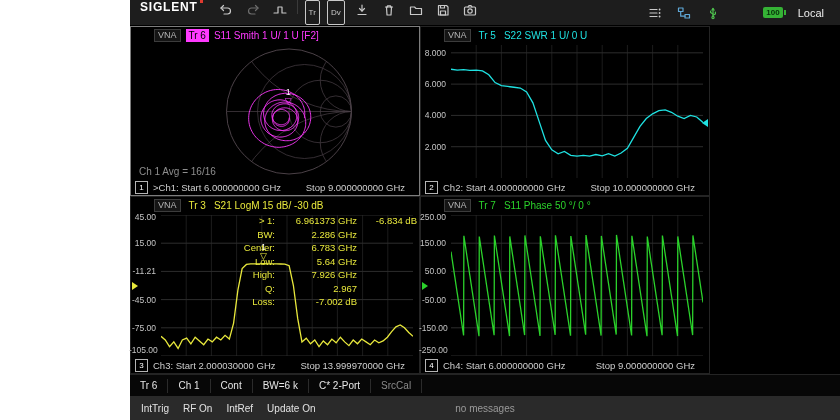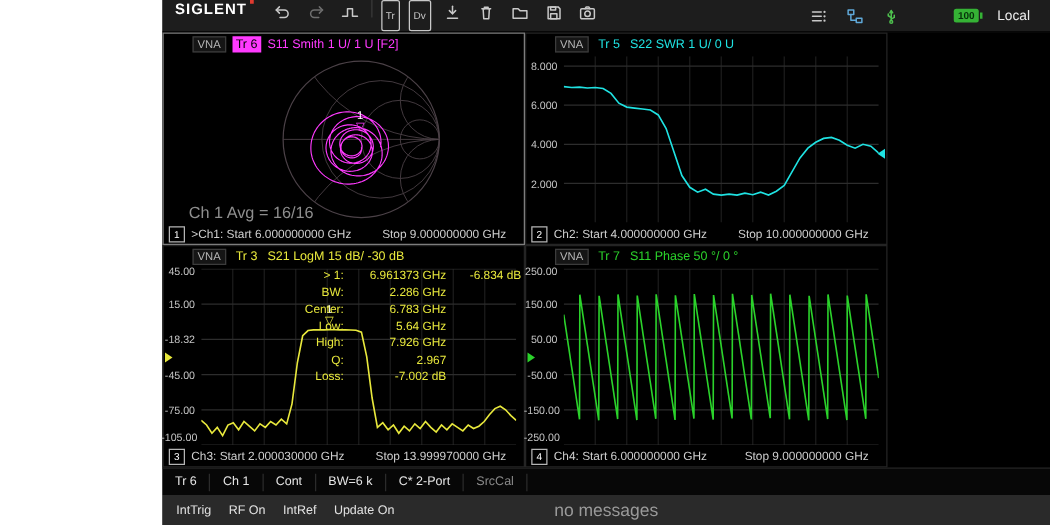--- a/index.html
+++ b/index.html
@@ -29,21 +29,21 @@
   .panel-header{height:16px;display:flex;align-items:center;gap:5px;padding-left:3px;}
   .win-label{color:#b5b5b5;font-size:9px;line-height:11px;padding:0 3px;border:1px solid #3c3c3c;background:#151515;cursor:pointer;}
   .trace-chip{font-size:10px;line-height:13px;padding:0 3px;cursor:pointer;}
   .trace-info{font-size:10px;white-space:nowrap;}
   .plot{position:absolute;left:0;right:0;top:16px;bottom:15px;}
   .ylabels{position:absolute;left:0;top:2px;bottom:2px;width:27px;}
   .ytick{position:absolute;right:2px;width:100%;text-align:right;color:#c4c4c4;font-size:8.5px;}
   .trace-area{position:absolute;left:30px;right:6px;top:2px;bottom:2px;}
   .trace-area.full{left:4px;right:4px;}
   .trace-area svg{position:absolute;left:0;top:0;width:100%;height:100%;}
-  .annotation{position:absolute;left:20px;bottom:3px;color:#8e8e8e;font-size:13px;}
+  .annotation{position:absolute;left:8px;bottom:3px;color:#8e8e8e;font-size:10px;}
   .panel-footer{position:absolute;left:0;bottom:0;width:100%;height:15px;box-sizing:border-box;
                 display:flex;align-items:center;gap:5px;padding:0 4px;font-size:9.5px;color:#cfcfcf;}
   .badge{width:11px;height:11px;border:1px solid #b5b5b5;background:#000;color:#fff;font-size:8px;
          display:flex;align-items:center;justify-content:center;cursor:pointer;flex:0 0 auto;}
   .stop{margin-left:auto;margin-right:10px;}
   .ref-tri{position:absolute;width:0;height:0;border-top:4px solid transparent;border-bottom:4px solid transparent;}
   .trace-marker{position:absolute;text-align:center;font-size:9px;line-height:9px;}
   .trace-marker .mk-num{color:#fff;display:block;}
   .trace-marker .mk-tri{display:block;}
   .smith-marker{position:absolute;text-align:center;font-size:9px;line-height:9px;}
@@ -54,21 +54,21 @@
   .mr-extra{min-width:60px;text-align:right;}
 
   
   .bottom-bar{position:absolute;left:0;top:374px;width:100%;height:22px;background:#070707;border-top:1px solid #242424;
               display:flex;align-items:center;box-sizing:border-box;}
   .bb-item{color:#e6e6e6;font-size:10px;padding:0 10px;border-right:1px solid #2b2b2b;line-height:14px;cursor:pointer;}
   .bb-item.dim{color:#8a8a8a;}
   .status-bar{position:absolute;left:0;top:396px;width:100%;height:24px;background:#2a2a2a;
               display:flex;align-items:center;box-sizing:border-box;padding:0 4px;}
   .sb-item{color:#e2e2e2;font-size:10px;padding:0 7px;}
-  .status-msg{position:absolute;left:0;width:100%;text-align:center;color:#9a9a9a;font-size:14px;pointer-events:none;}
+  .status-msg{position:absolute;left:0;width:100%;text-align:center;color:#9a9a9a;font-size:10px;pointer-events:none;}
 </style>
 </head>
 <body>
 
 <div class="canvas">
   <div class="screen">
 
     <header class="toolbar">
       <span class="logo">SIGLENT</span>
 
@@ -244,21 +244,21 @@
       <section class="panel">
         <div class="panel-header">
           <span class="win-label">VNA</span>
           <span class="trace-chip" id="chip-2" style="color: rgb(232, 232, 60);">Tr 3</span>
           <span class="trace-info" id="info-2" style="color: rgb(232, 232, 60);">S21 LogM 15 dB/ -30 dB</span>
         </div>
         <div class="plot" id="plot-2">
           <div class="ylabels" id="ylabels-2">
               <span class="ytick" style="top: calc(1.5% - 5px);">45.00</span>
               <span class="ytick" style="top: calc(20% - 5px);">15.00</span>
-              <span class="ytick" style="top: calc(40% - 5px);">-18.32</span>
+              <span class="ytick" style="top: calc(40% - 5px);">-11.21</span>
               <span class="ytick" style="top: calc(60% - 5px);">-45.00</span>
               <span class="ytick" style="top: calc(80% - 5px);">-75.00</span>
               <span class="ytick" style="top: calc(95.5% - 5px);">-105.00</span>
             </div>
           <div class="trace-area" id="area-2">
             <svg id="svg-2" viewBox="0 0 1000 500" preserveAspectRatio="none">
                 <line x1="100" y1="0" x2="100" y2="500" stroke="#1c1c1c" vector-effect="non-scaling-stroke"></line>
                 <line x1="200" y1="0" x2="200" y2="500" stroke="#1c1c1c" vector-effect="non-scaling-stroke"></line>
                 <line x1="300" y1="0" x2="300" y2="500" stroke="#1c1c1c" vector-effect="non-scaling-stroke"></line>
                 <line x1="400" y1="0" x2="400" y2="500" stroke="#1c1c1c" vector-effect="non-scaling-stroke"></line>

